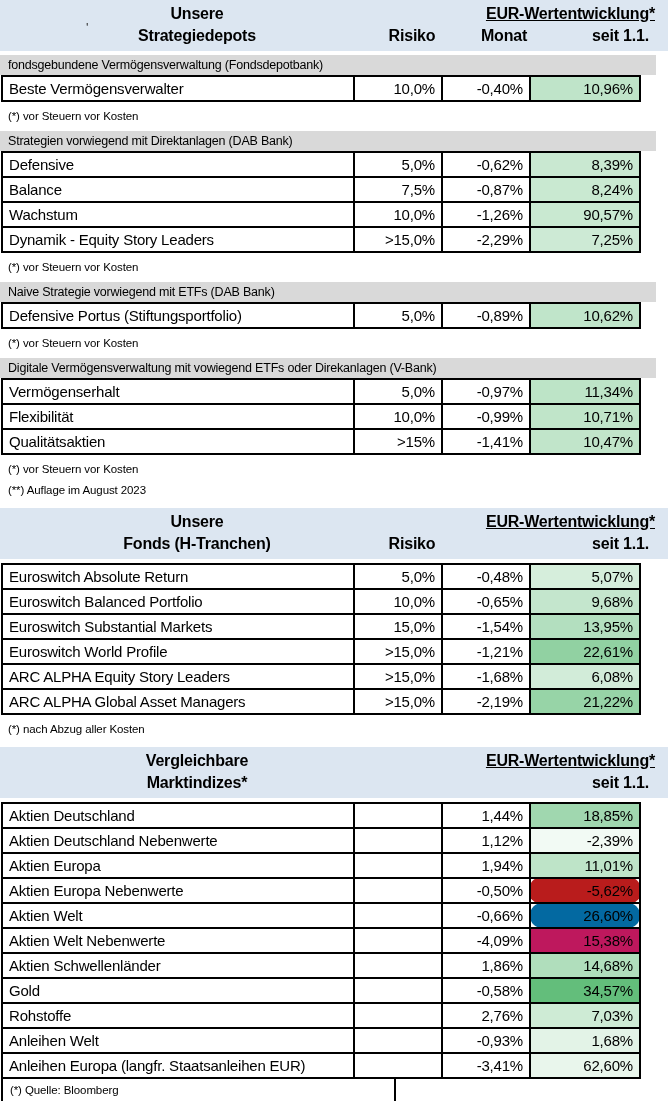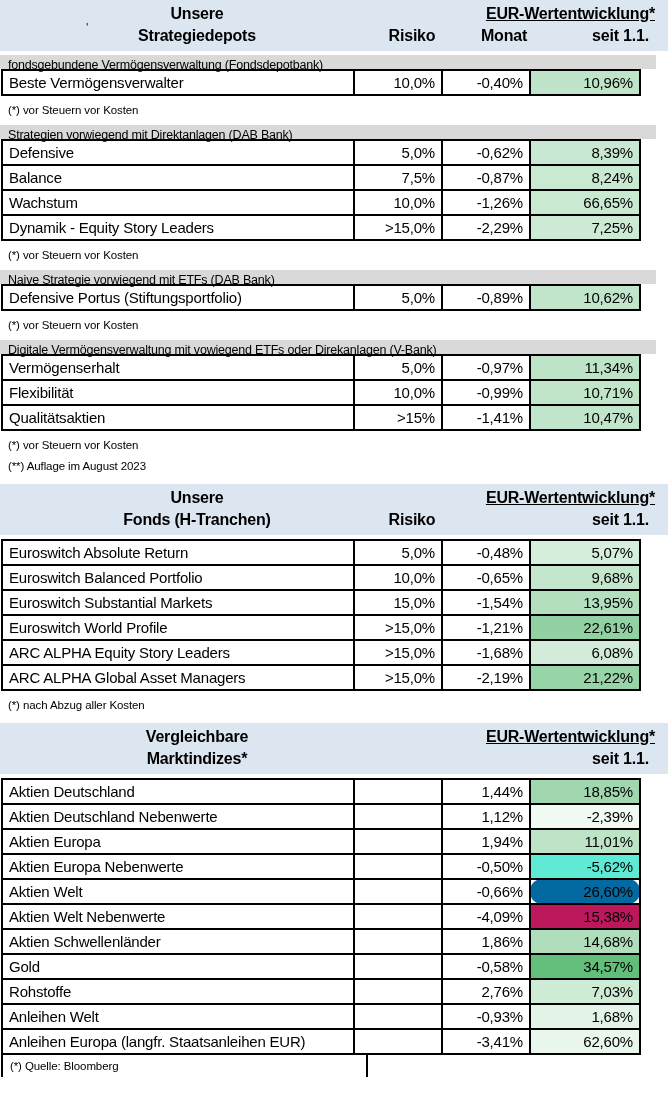--- a/index.html
+++ b/index.html
@@ -18,39 +18,39 @@
   .h-row{display:grid;grid-template-columns:366px 92px 92px 118px;height:22px;align-items:center;}
   .h-row > div{font-weight:bold;font-size:16px;letter-spacing:-0.2px;white-space:nowrap;}
   .h-name{grid-column:1;text-align:center;padding-left:28px;}
   .h-perf{grid-column:3 / 5;text-align:right;padding-right:13px;text-decoration:underline;}
   .h-risiko{grid-column:2;text-align:center;font-size:15.5px;}
   .h-monat{grid-column:3;text-align:center;font-size:15.5px;}
   .h-seit{grid-column:4;text-align:right;padding-right:19px;font-size:15.5px;}
 
   
   .section-band{
-    width:648px;height:14px;line-height:20px;background:#D9D9D9;
+    width:648px;height:20px;line-height:20px;background:#D9D9D9;
     font-size:12.5px;padding-left:8px;margin:0;letter-spacing:-0.2px;white-space:nowrap;
   }
 
   
   table.grid{border-collapse:collapse;table-layout:fixed;margin-left:1px;}
   table.grid td{
     border:2px solid #000;height:21px;padding:1px 6px;
     font-size:15px;letter-spacing:-0.2px;white-space:nowrap;overflow:hidden;
     background:#fff;
   }
   td.c-name{text-align:left;padding-left:7px;}
   td.c-num{text-align:right;}
 
   .footnote{
     font-size:11.5px;padding-left:8px;margin:8px 0 9px;letter-spacing:-0.1px;
   }
   .footnote.boxed{
-    margin:0;box-sizing:border-box;width:367px;margin-left:1px;height:22px;
+    margin:0;box-sizing:border-box;width:395px;margin-left:1px;height:22px;
     border-left:2px solid #000;border-right:2px solid #000;
     padding:5px 0 0 7px;
   }
 
   .report-table{margin:0;}
   .report-table + .report-table{margin-top:12px;}
 </style>
 </head>
 <body>
 
@@ -107,21 +107,21 @@
             <tr>
               <td class="c-name">Balance</td>
               <td class="c-num">7,5%</td>
               <td class="c-num">-0,87%</td>
               <td class="c-num" style="background-color: rgb(201, 233, 209);">8,24%</td>
             </tr>
             <tr>
               <td class="c-name">Wachstum</td>
               <td class="c-num">10,0%</td>
               <td class="c-num">-1,26%</td>
-              <td class="c-num" style="background-color: rgb(201, 233, 209);">66,65%</td>
+              <td class="c-num" style="background-color: rgb(201, 233, 209);">90,57%</td>
             </tr>
             <tr>
               <td class="c-name">Dynamik - Equity Story Leaders</td>
               <td class="c-num">&gt;15,0%</td>
               <td class="c-num">-2,29%</td>
               <td class="c-num" style="background-color: rgb(205, 234, 213);">7,25%</td>
             </tr>
           </tbody>
         </table>
         <div class="footnote">(*) vor Steuern vor Kosten</div>
@@ -278,21 +278,21 @@
             <tr>
               <td class="c-name">Aktien Europa</td>
               <td class="c-num"></td>
               <td class="c-num">1,94%</td>
               <td class="c-num" style="background-color: rgb(190, 228, 200);">11,01%</td>
             </tr>
             <tr>
               <td class="c-name">Aktien Europa Nebenwerte</td>
               <td class="c-num"></td>
               <td class="c-num">-0,50%</td>
-              <td class="c-num" style="background-color: #5eead4;">-5,62%</td>
+              <td class="c-num" style="background-color: #b91c1c; border-radius: 9px;">-5,62%</td>
             </tr>
             <tr>
               <td class="c-name">Aktien Welt</td>
               <td class="c-num"></td>
               <td class="c-num">-0,66%</td>
               <td class="c-num" style="background-color: #0369a1; border-radius: 12px;">26,60%</td>
             </tr>
             <tr>
               <td class="c-name">Aktien Welt Nebenwerte</td>
               <td class="c-num"></td>

